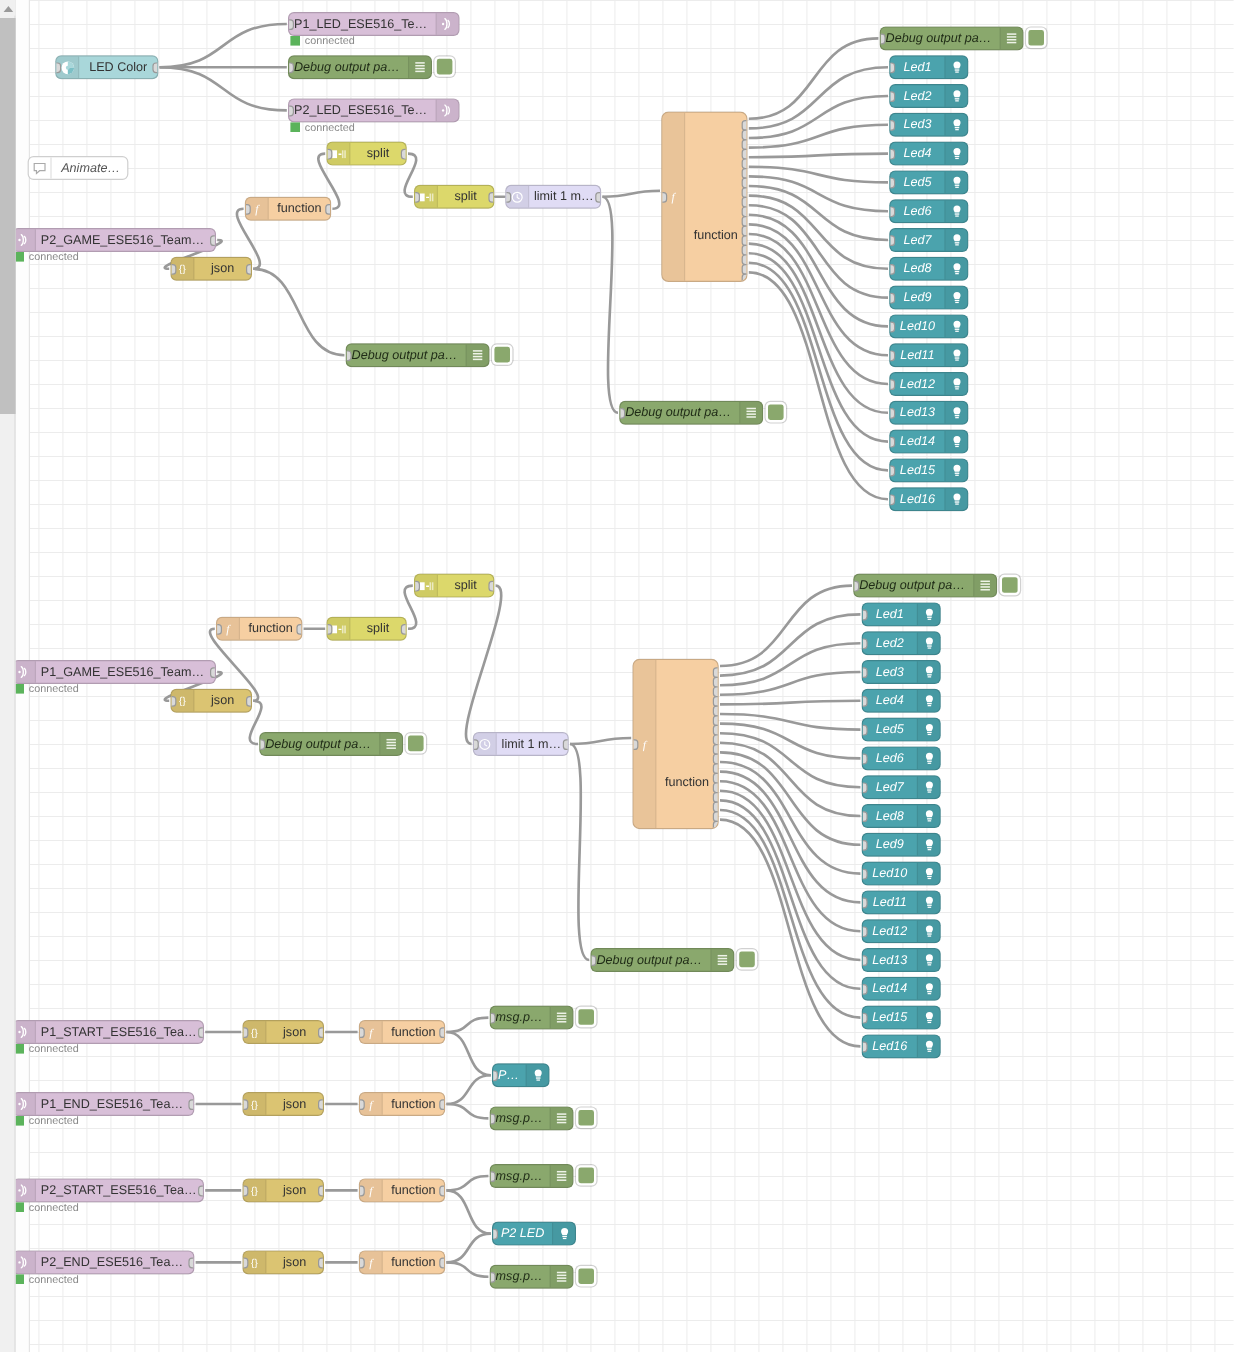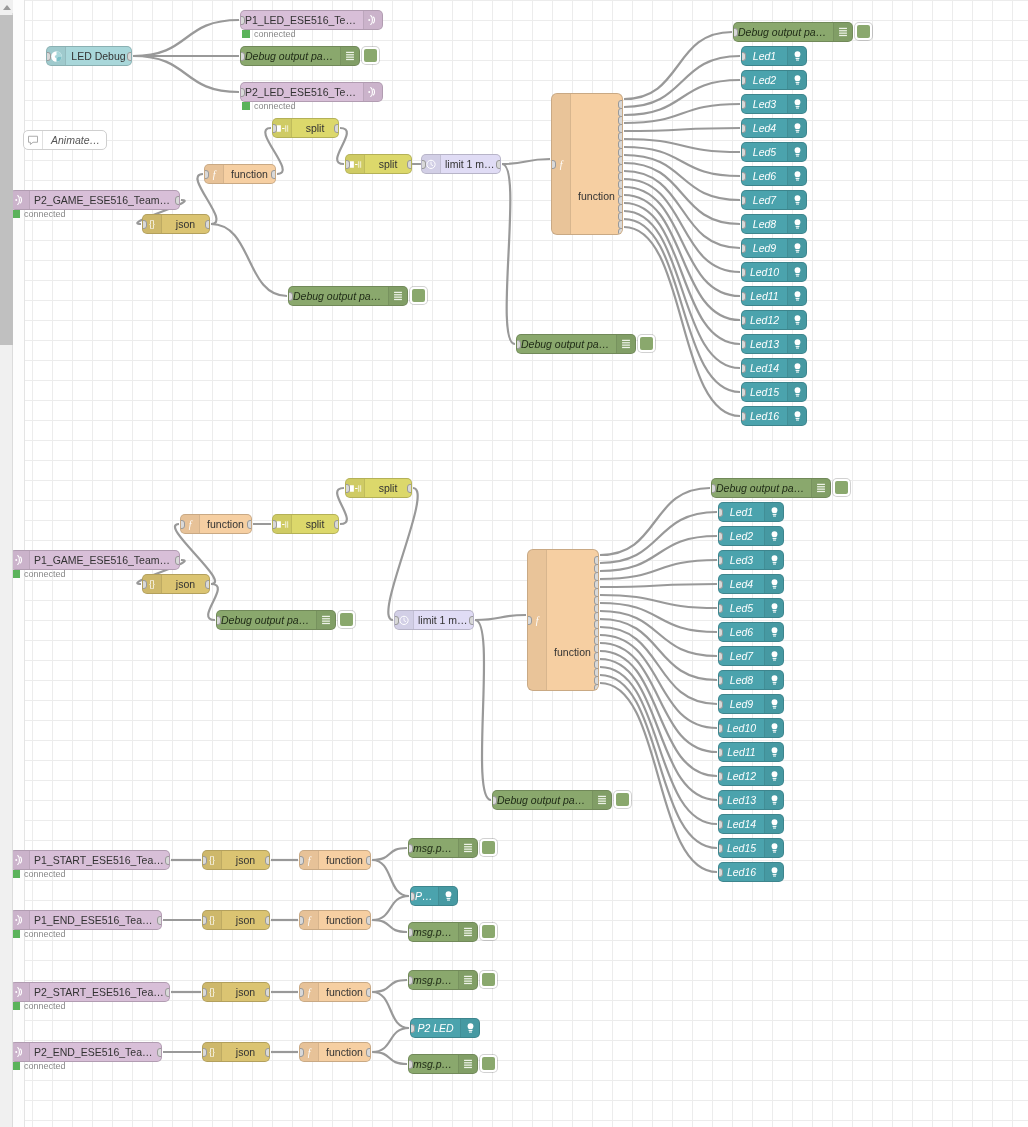--- a/index.html
+++ b/index.html
@@ -248,21 +248,21 @@
 
   <div class="node n-ledcolor" style="left:46px; top:46px; width:86px;">
     <span class="ico left">
       <svg width="13" height="13" viewBox="0 0 16 16">
           <circle cx="8" cy="8" r="6.5" fill="#fff"></circle>
           <path d="M8 1.5 A6.5 6.5 0 0 1 14.5 8 L8 8Z" fill="#a9d7da"></path>
           <path d="M8 8 L14.5 8 A6.5 6.5 0 0 1 8 14.5 Z" fill="#7cc0c6"></path>
           <circle cx="8" cy="8" r="2" fill="#a9d7da"></circle>
         </svg>
     </span>
-    <span class="lbl">LED Debug</span>
+    <span class="lbl">LED Color</span>
     <span class="port in" style="top:5px;"></span>
     <span class="port out" style="top:5px;"></span>
   </div>
 
   <div class="node n-comment" style="left:23px; top:130px; width:84px; height:20px;">
     <span class="ico left" style="background:transparent;border-right:1px solid #e0e0e0;">
       <svg width="12" height="12" viewBox="0 0 16 16">
           <path d="M2 3h12v8H8l-3.5 3V11H2z" fill="none" stroke="#aaa" stroke-width="1.3"></path>
         </svg>
     </span>

